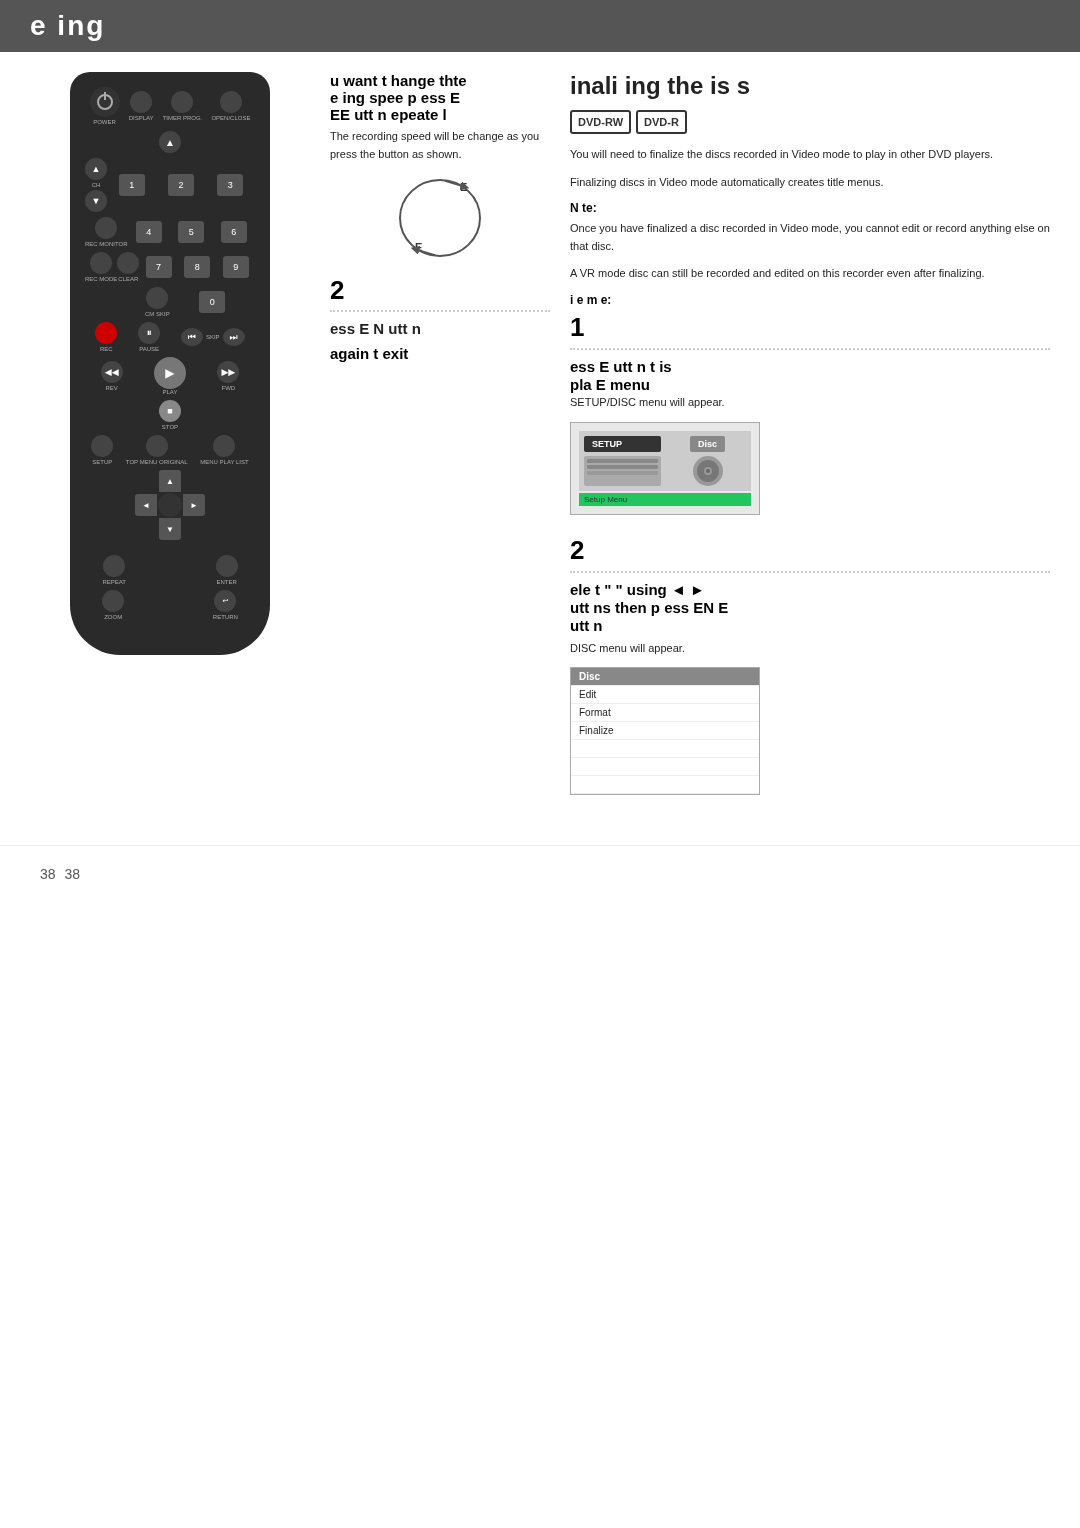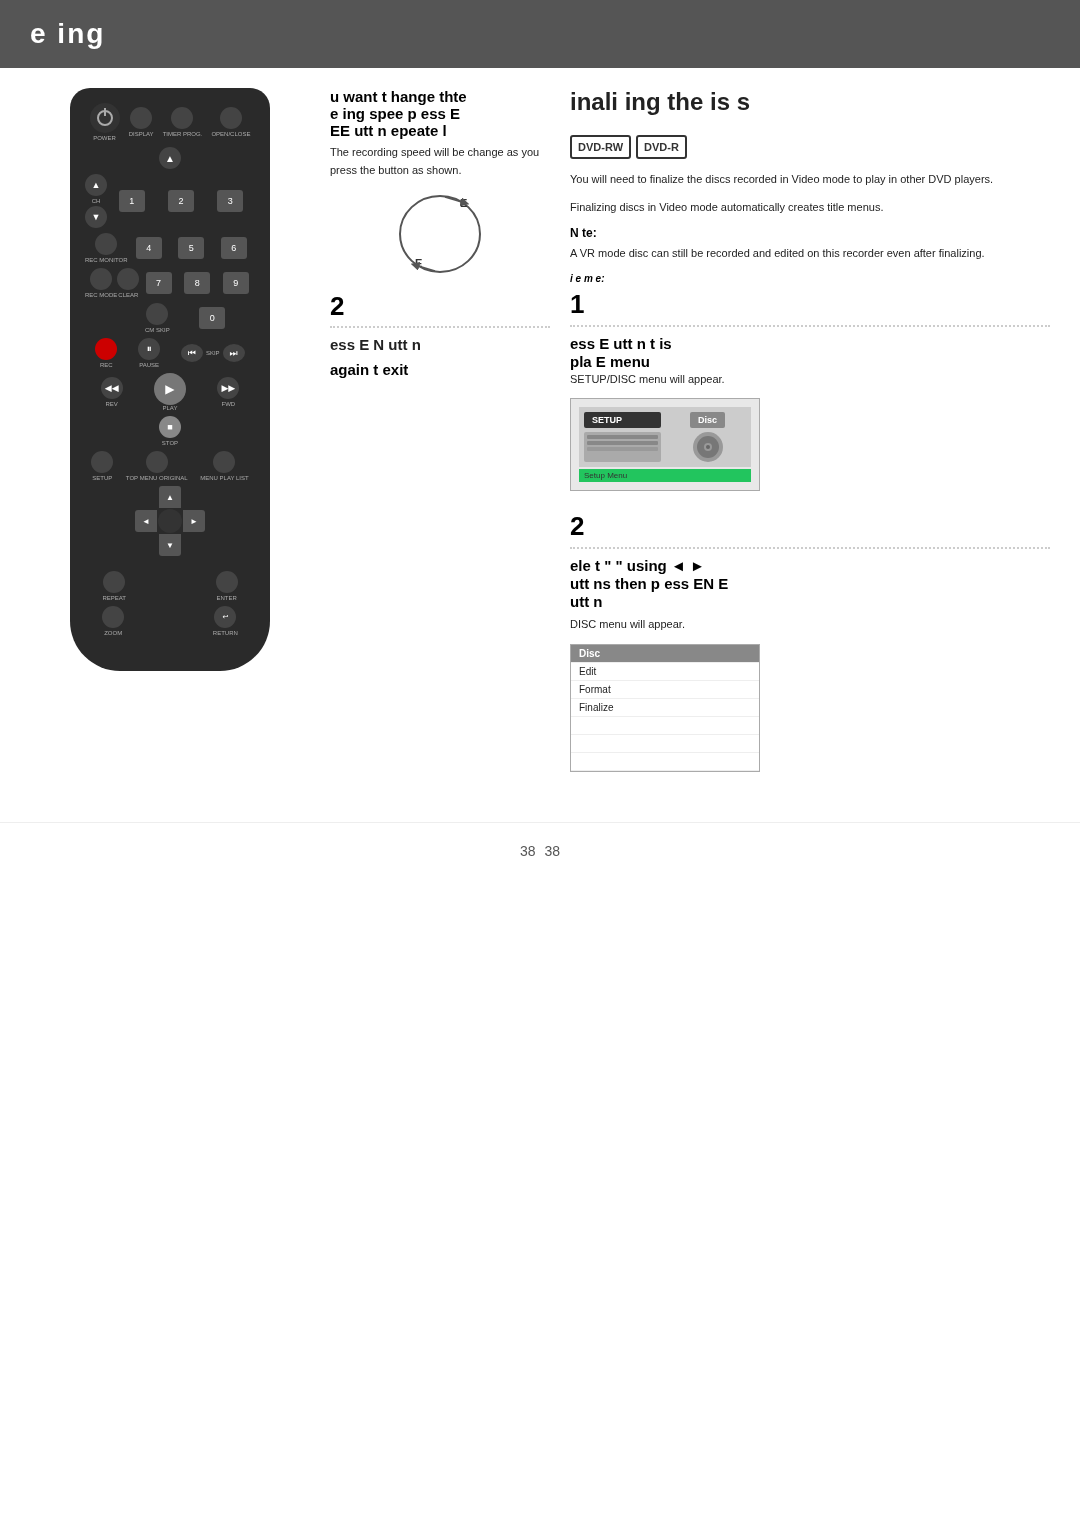--- a/index.html
+++ b/index.html
@@ -11,21 +11,21 @@
       position: relative;
       overflow-x: hidden;
     }
 
     
     .header-bar {
       background: #555;
       color: #fff;
       font-size: 28px;
       font-weight: bold;
-      padding: 18px 30px;
+      padding: 10px 30px;
       margin-bottom: 20px;
       letter-spacing: 2px;
     }
 
     .main-content {
       display: flex;
       padding: 0 30px;
       gap: 20px;
     }
 
@@ -192,21 +192,21 @@
       color: #fff;
       font-size: 10px;
       cursor: pointer;
     }
 
     
     .right-header {
       font-size: 24px;
       font-weight: bold;
       color: #222;
-      margin-bottom: 19px;
+      margin-bottom: 10px;
     }
 
     .dvd-badges {
       display: flex;
       gap: 5px;
       margin-bottom: 12px;
     }
 
     .dvd-badge {
       border: 2px solid #333;
@@ -310,21 +310,21 @@
 
     .disc-menu-header {
       background: #888;
       color: #fff;
       font-weight: bold;
     }
 
     
     .page-numbers {
       display: flex;
-      justify-content: center;
+      justify-content: flex-start;
       padding: 20px 40px 10px;
       font-size: 14px;
       color: #555;
       border-top: 1px solid #eee;
       margin-top: 30px;
       gap: 9px;
     }
 
     .middle-step-text {
       font-size: 11px;
@@ -569,23 +569,24 @@
 
     <div class="dvd-badges">
       <span class="dvd-badge">DVD-RW</span>
       <span class="dvd-badge">DVD-R</span>
     </div>
 
     <p class="body-text">You will need to finalize the discs recorded in Video mode to play in other DVD players.</p>
     <p class="body-text">Finalizing discs in Video mode automatically creates title menus.</p>
 
     <p class="note-label">N te:</p>
+    <p class="body-text">Once you have finalized a disc recorded in Video mode, you cannot edit or record anything else on that disc.</p>
     <p class="body-text">A VR mode disc can still be recorded and edited on this recorder even after finalizing.</p>
 
-    <p style="font-style:italic; font-size:10px; font-weight:bold; margin-bottom:5px;">i e m  e:</p>
+    <p style="font-size:12px; font-weight:bold; margin-bottom:5px;">i e m  e:</p>
 
     <div class="step-section">
       <div class="step-num">
         <span>1</span>
       </div>
       <p>
         <span class="bold-instruction">ess E   utt n t  is</span>
       </p>
       <p>
         <span class="bold-instruction">pla  E        menu</span>

